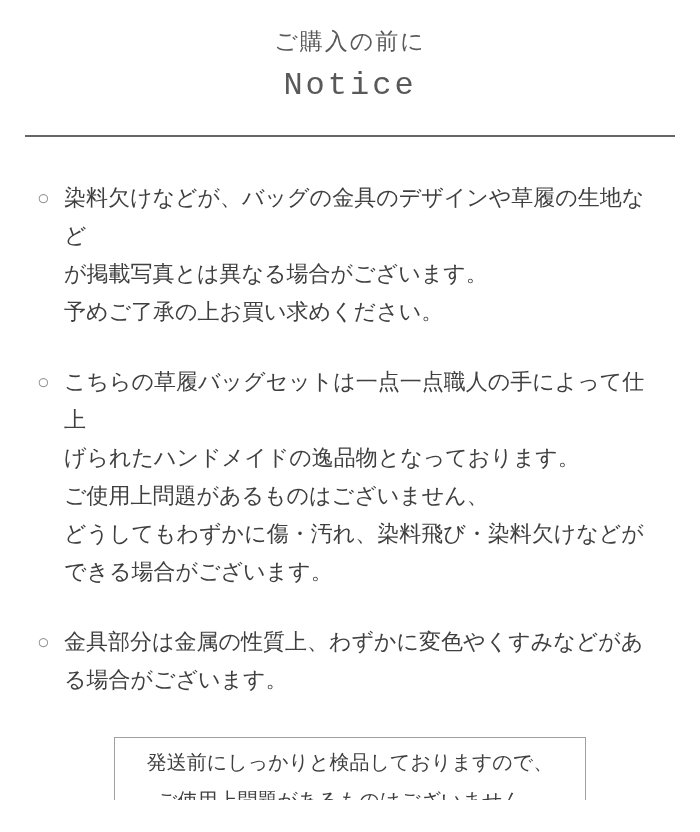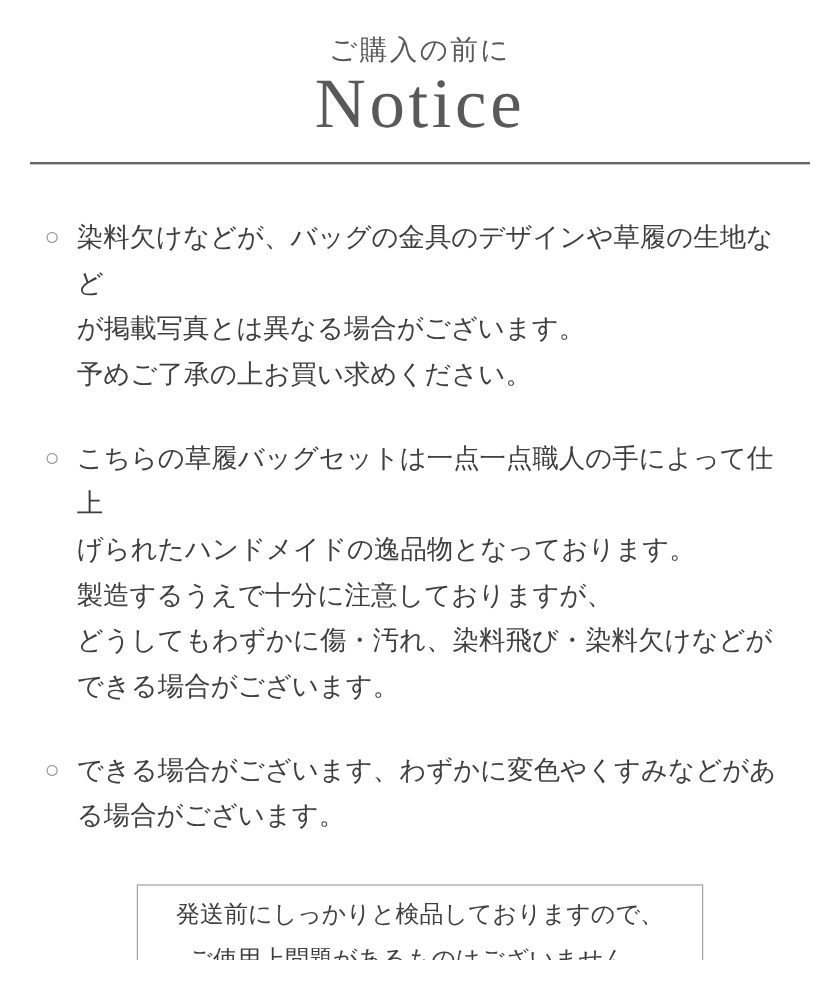--- a/index.html
+++ b/index.html
@@ -22,22 +22,22 @@
   }
   .header { text-align: center; padding-top: 27px; }
   .subtitle {
     font-family: "Liberation Serif", "DejaVu Serif", serif;
     font-size: 23px;
     line-height: 30px;
     letter-spacing: 2px;
     color: var(--heading);
   }
   .title {
-    font-family: Liberation Serif, serif;
-    font-size: 59px;
+    font-family: Liberation Mono, monospace;
+    font-size: 32px;
     line-height: 54px;
     letter-spacing: 3px;
     color: var(--heading);
     margin-top: 2px;
   }
   .divider {
     border: none;
     border-top: 2px solid var(--divider);
     width: 650px;
     margin: 22px auto 0 auto;
@@ -95,28 +95,28 @@
       <span class="bullet">○</span>
       <p class="notice-text">染料欠けなどが、バッグの金具のデザインや草履の生地など
 が掲載写真とは異なる場合がございます。
 予めご了承の上お買い求めください。</p>
     </div>
 
     <div class="notice-item">
       <span class="bullet">○</span>
       <p class="notice-text">こちらの草履バッグセットは一点一点職人の手によって仕上
 げられたハンドメイドの逸品物となっております。
-製造するうえで十分に注意しておりますが、
+ご使用上問題があるものはございません、
 どうしてもわずかに傷・汚れ、染料飛び・染料欠けなどが
 できる場合がございます。</p>
     </div>
 
     <div class="notice-item">
       <span class="bullet">○</span>
-      <p class="notice-text">できる場合がございます、わずかに変色やくすみなどがあ
+      <p class="notice-text">金具部分は金属の性質上、わずかに変色やくすみなどがあ
 る場合がございます。</p>
     </div>
 
   </section>
 
   <div class="assurance-box">
     <p class="assurance-text">発送前にしっかりと検品しておりますので、
 ご使用上問題があるものはございません。
 ご安心してお求めください。</p>
   </div>

